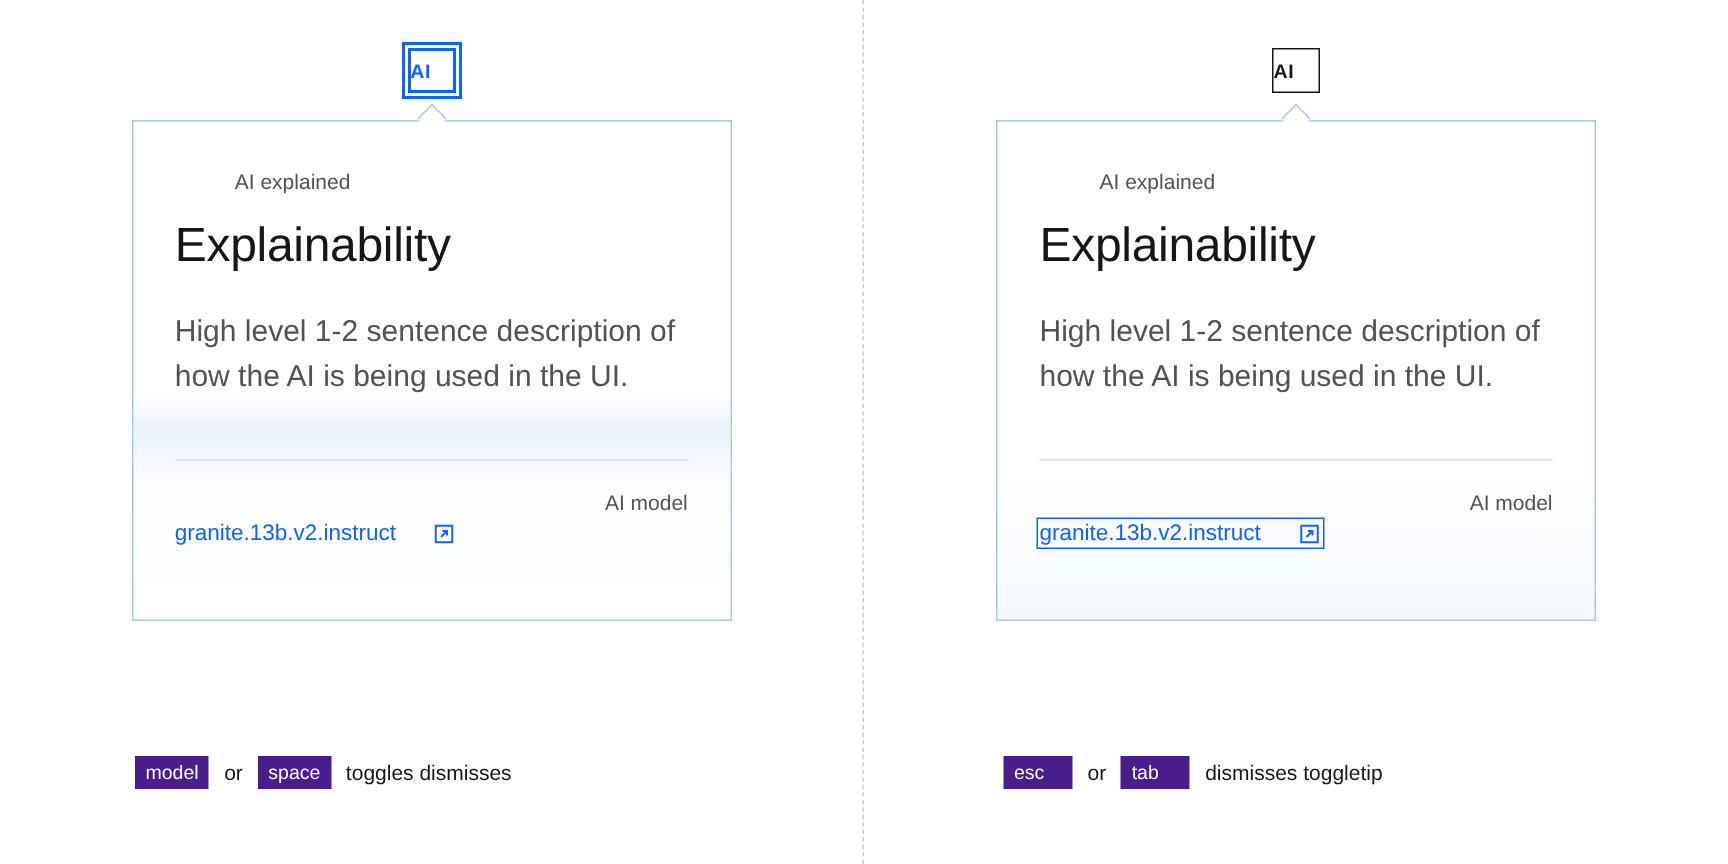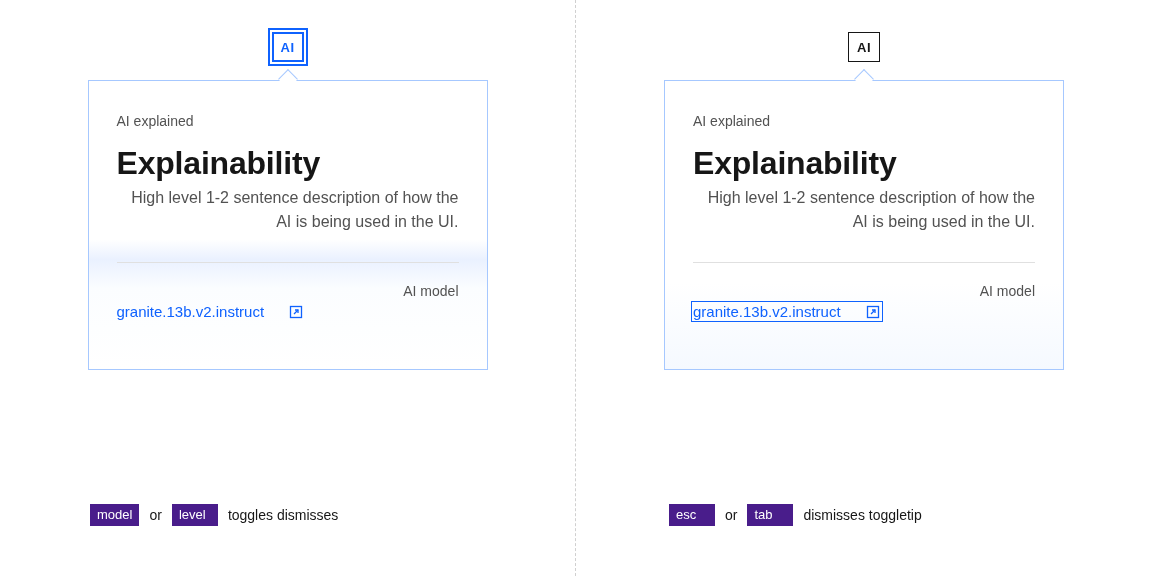--- a/index.html
+++ b/index.html
@@ -20,21 +20,20 @@
     .panel-left { border-right: 1px dashed #d0d0d0; }
     .ai-badge {
       position: absolute;
       top: 32px;
       left: 50%;
       transform: translateX(-50%);
       width: 32px;
       height: 30px;
       display: flex;
       align-items: center;
-      justify-content: center;
       font-weight: 600;
       font-size: 13px;
       letter-spacing: 0.5px;
       background: #ffffff;
     }
     .ai-badge.focused {
       border: 2px solid #0f62fe;
       outline: 2px solid #0f62fe;
       outline-offset: 2px;
       color: #0f62fe;
@@ -64,34 +63,34 @@
       width: 14px;
       height: 14px;
       background: #ffffff;
       border-left: 1px solid #a6c8ff;
       border-top: 1px solid #a6c8ff;
     }
     .eyebrow {
       font-size: 14px;
       color: #525252;
       margin-bottom: 16px;
+      margin-left: 40px;
     }
     .title {
       font-size: 32px;
-      font-weight: 700;
+      font-weight: 400;
       color: #161616;
-      margin-bottom: 4px;
+      margin-bottom: 24px;
       letter-spacing: -0.2px;
     }
     .description {
-      font-size: 16px;
+      font-size: 20px;
       color: #525252;
       line-height: 1.5;
-      margin-bottom: 28px;
-      text-align: right;
+      margin-bottom: 40px;
     }
     .divider {
       border: none;
       border-top: 1px solid #e0e0e0;
       margin-bottom: 20px;
     }
     .model-label {
       font-size: 14px;
       color: #525252;
       margin-bottom: 4px;
@@ -157,21 +156,21 @@
         <rect x="2.5" y="2.5" width="11" height="11"></rect>
         <path d="M6 10 L10 6"></path>
         <path d="M7 6 H10 V9"></path>
       </svg>
     </a>
   </div>
 
   <div class="key-hint">
     <span class="key">model</span>
     <span>or</span>
-    <span class="key">level</span>
+    <span class="key">space</span>
     <span>toggles dismisses</span>
   </div>
 
 </div>
 
 <div class="panel">
 
   <div class="ai-badge plain">
     <span>AI</span>
   </div>

